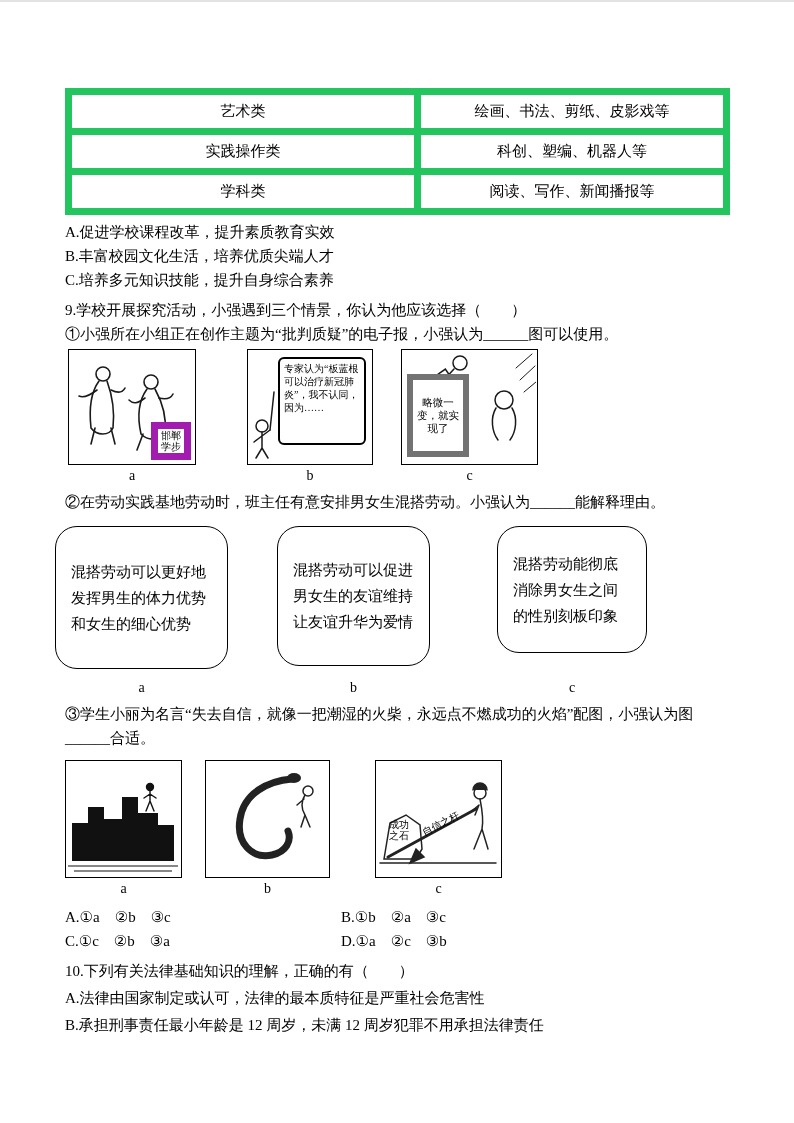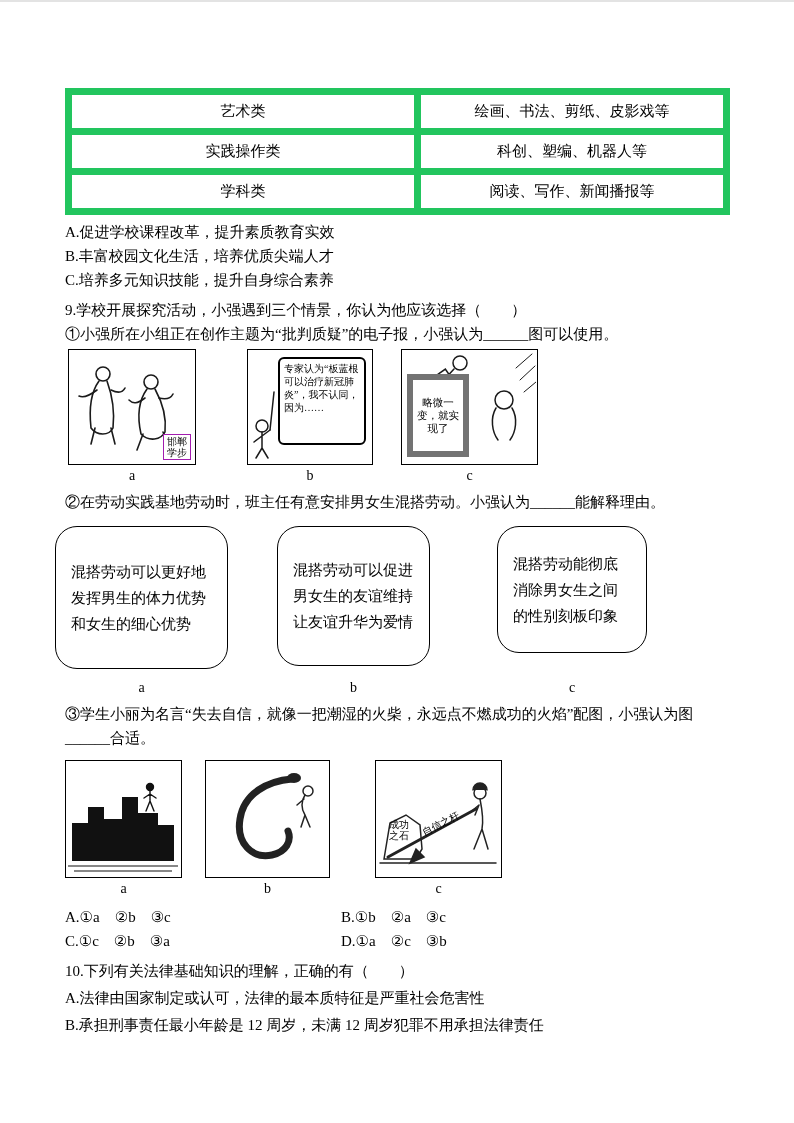--- a/index.html
+++ b/index.html
@@ -18,21 +18,21 @@
   
   .figrow{display:flex;align-items:flex-start;}
   .figrow1{margin-top:3px;margin-left:3px;}
   .figrow2{margin-top:10px;}
   .figcol{display:flex;flex-direction:column;align-items:center;margin:0;}
   .figbox{position:relative;border:1.5px solid #000;background:#fff;box-sizing:border-box;}
   .figlab{font-size:14px;margin-top:3px;}
   .f1a .figbox{width:128px;height:116px;}
   .f1b{margin-left:51px;}.f1b .figbox{width:126px;height:116px;}
   .f1c{margin-left:28px;}.f1c .figbox{width:137px;height:116px;}
-  .hdlabel{position:absolute;right:4px;bottom:4px;width:26px;border:1px solid #a21caf;background:#fff;
+  .hdlabel{position:absolute;right:4px;bottom:4px;width:26px;border:7px solid #a21caf;background:#fff;
            font-size:10px;line-height:11px;text-align:center;padding:1px 0;}
   .signman{position:absolute;left:1px;top:4px;}
   .sign{position:absolute;left:30px;top:7px;width:88px;height:88px;border:2px solid #000;border-radius:6px;
         padding:3px 4px;font-size:10px;line-height:13px;box-sizing:border-box;}
   .saying{position:absolute;left:5px;bottom:7px;width:62px;border:6px solid #737373;background:#fff;
           font-size:10.5px;line-height:13px;text-align:center;padding:16px 2px;box-sizing:border-box;}
   
   .cardrow{margin-top:12px;margin-left:-10px;display:flex;align-items:flex-start;gap:20px;}
   .cardcol{display:flex;flex-direction:column;align-items:center;height:170px;}
   .card{border:1px solid #000;border-radius:22px;display:flex;align-items:center;box-sizing:border-box;

